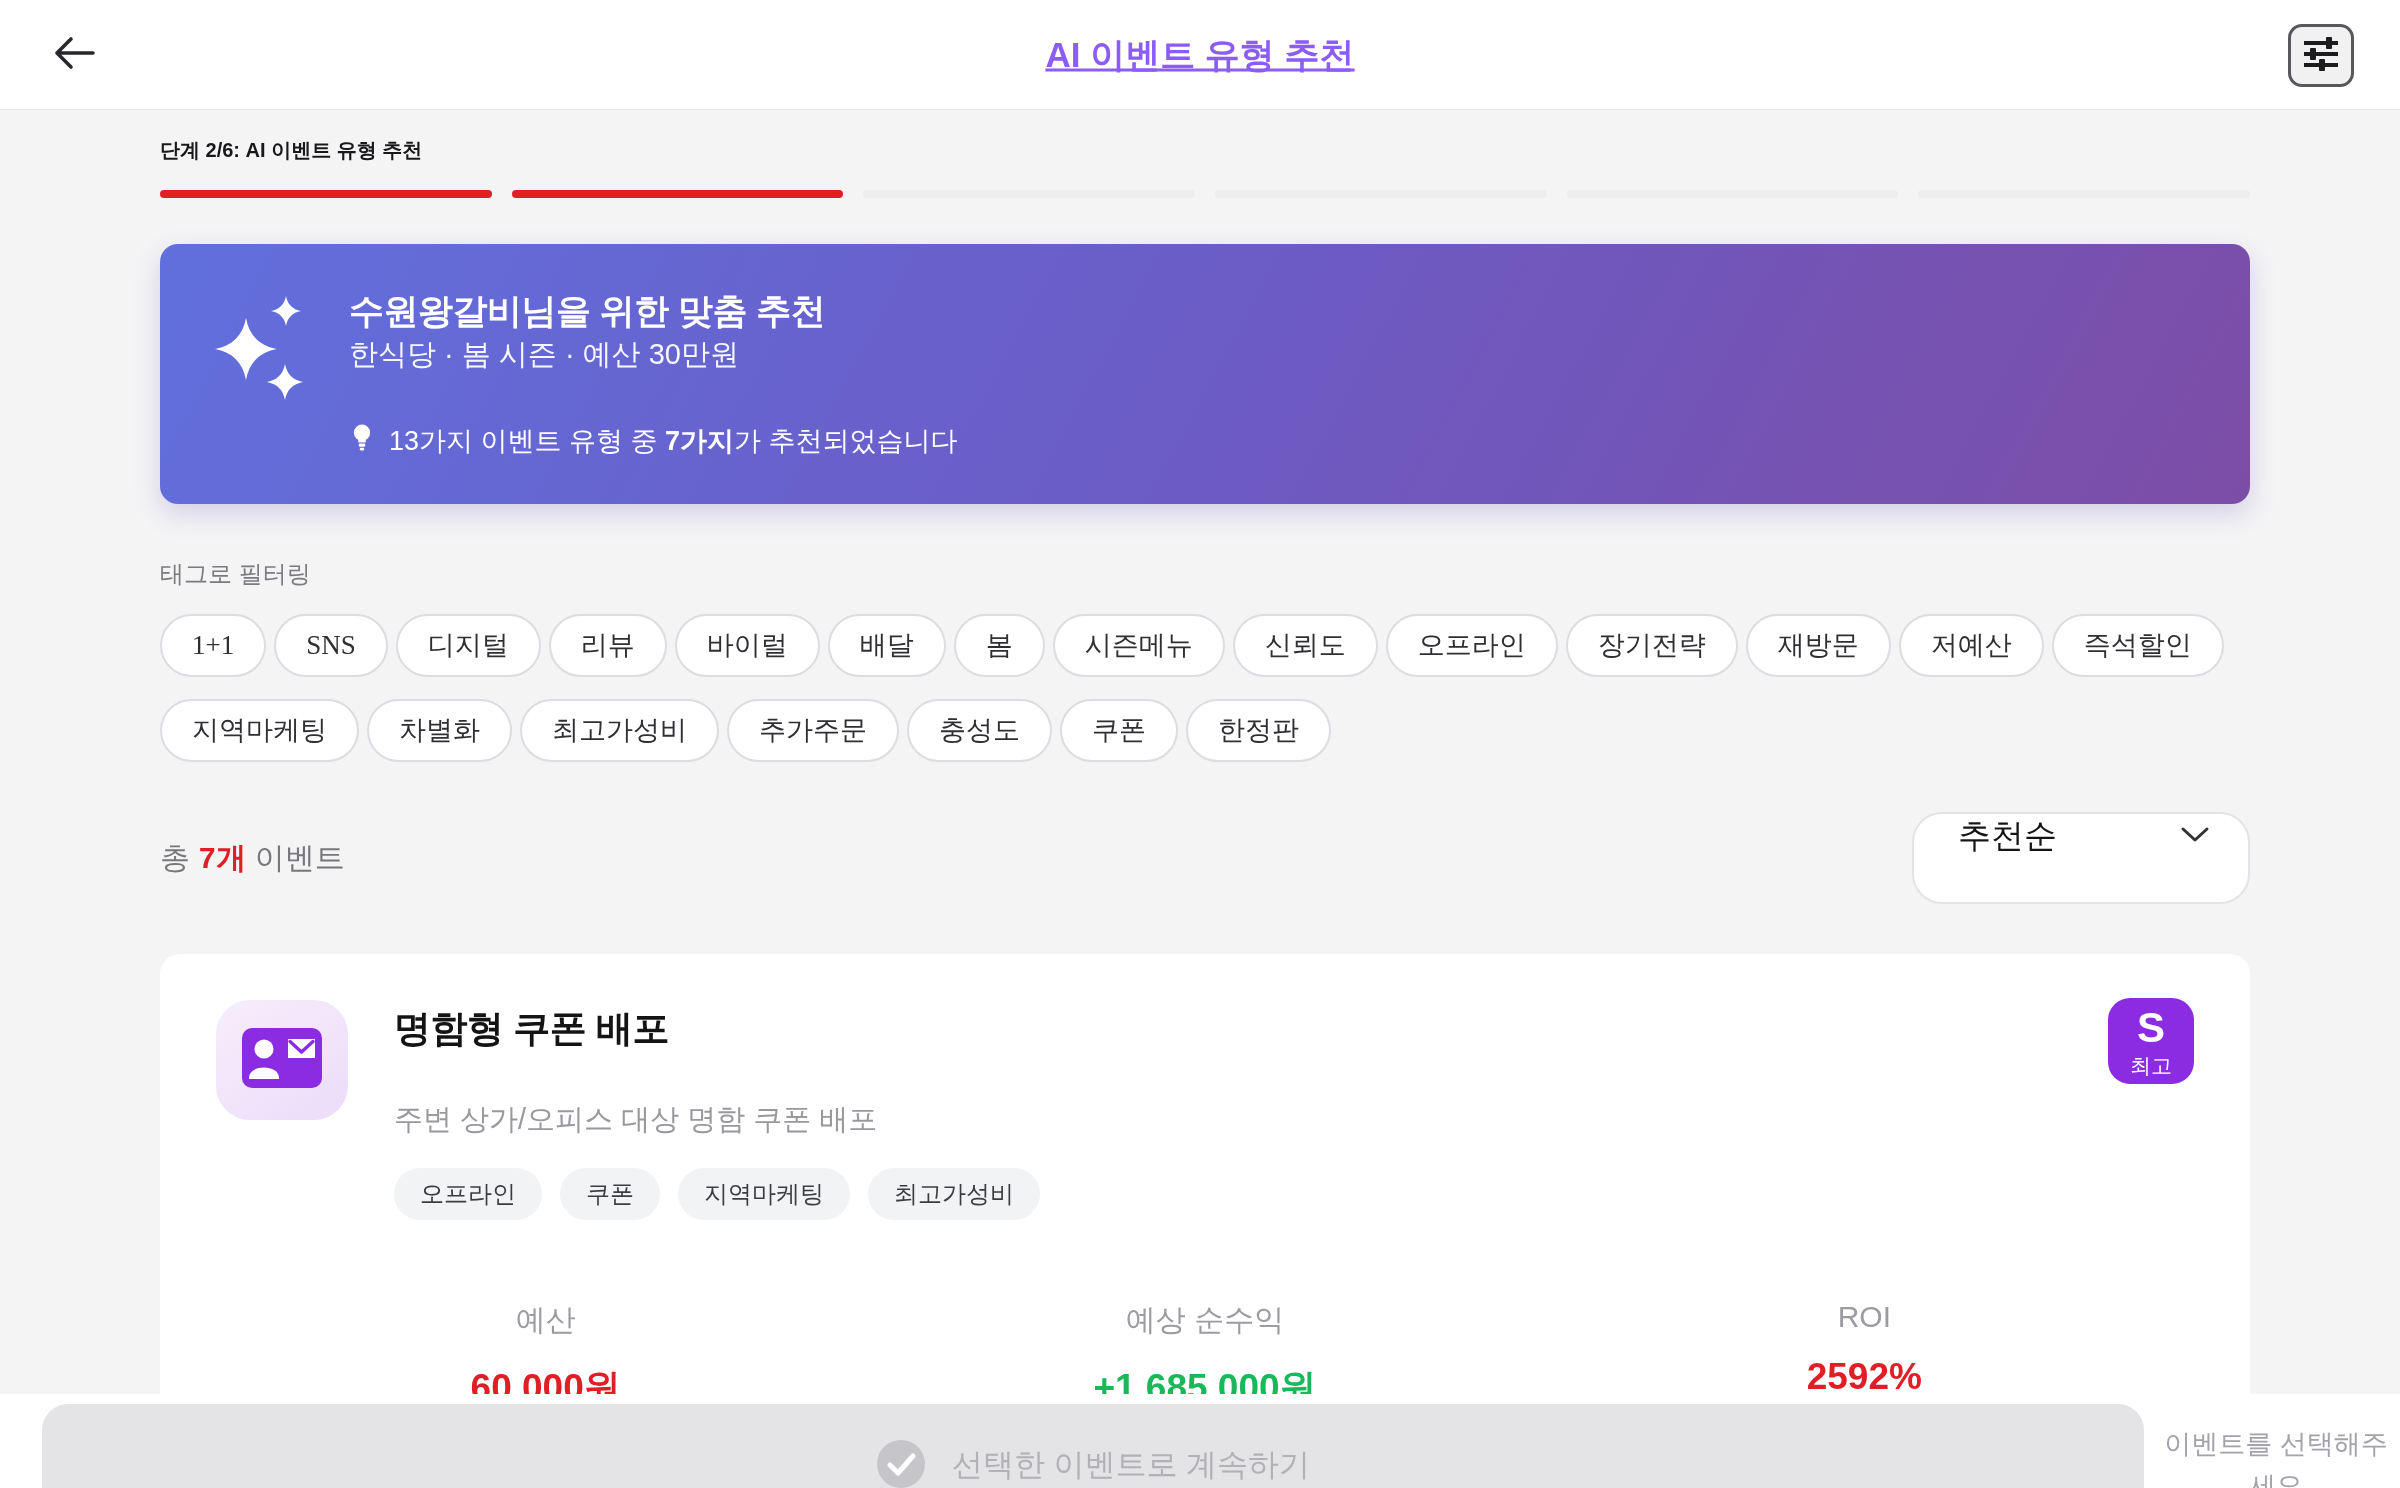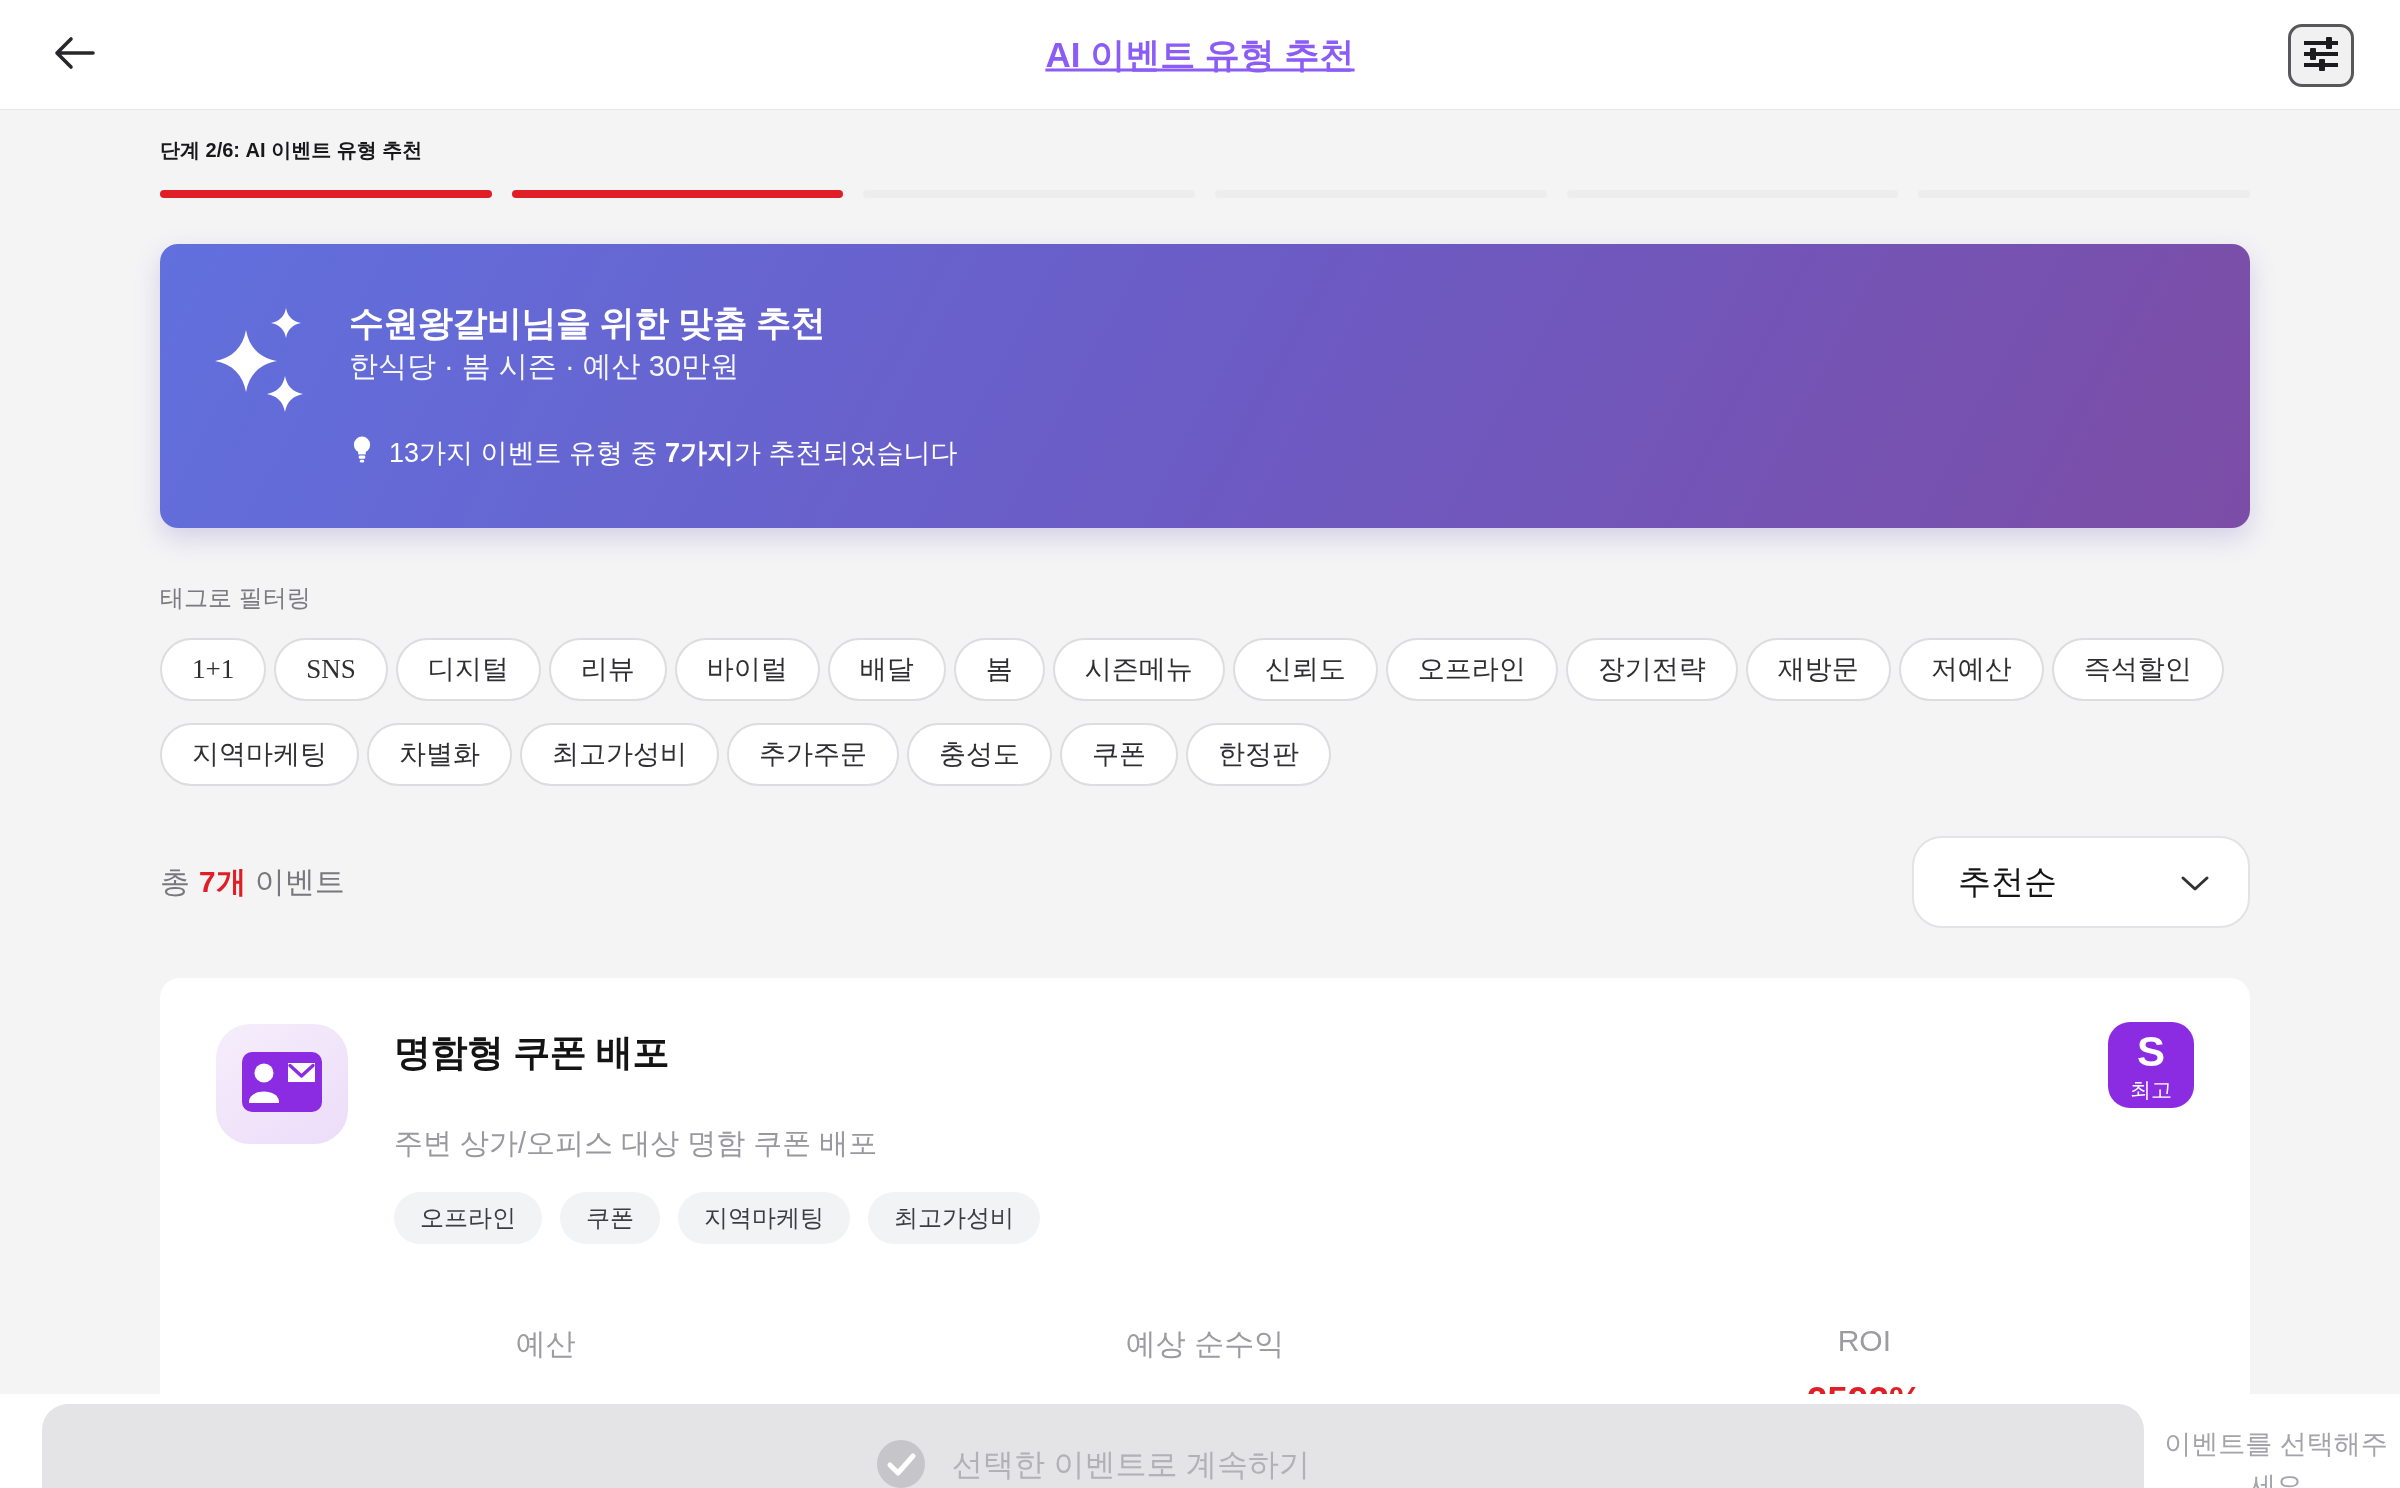--- a/index.html
+++ b/index.html
@@ -14,38 +14,38 @@
   .settings-btn { position:absolute; right:46px; top:24px; width:66px; height:63px; border:3px solid #57575c; border-radius:14px; background:#f1f1f1; display:flex; align-items:center; justify-content:center; cursor:pointer; }
 
   
   .content { position:absolute; top:111px; left:0; right:0; padding:0 150px 0 160px; }
   .step-title { margin-top:26px; font-size:20px; font-weight:700; color:#18181b; }
   .progress-row { margin-top:26px; display:flex; gap:20px; }
   .progress-seg { flex:1; height:8px; border-radius:4px; background:#ededee; }
   .progress-seg.filled { background:#e01e26; }
 
   
-  .banner { margin-top:46px; border-radius:18px; padding:56px 55px; background:linear-gradient(118deg,#6170dd 0%,#6b5cc6 48%,#7c4da6 100%); box-shadow:0 10px 26px rgba(100,80,180,.22); display:flex; align-items:flex-start; color:#fff; }
+  .banner { margin-top:46px; border-radius:18px; padding:44px 55px; background:linear-gradient(118deg,#6170dd 0%,#6b5cc6 48%,#7c4da6 100%); box-shadow:0 10px 26px rgba(100,80,180,.22); display:flex; align-items:flex-start; color:#fff; }
   .banner-icon { width:100px; height:112px; flex:0 0 auto; margin-top:8px; }
   .banner-body { margin-left:34px; }
   .banner-title { font-size:35px; font-weight:700; letter-spacing:-0.5px; }
   .banner-sub { font-size:29px; color:rgba(255,255,255,.94); }
   .banner-info { margin-top:46px; display:flex; align-items:center; gap:14px; font-size:27px; color:#fff; }
   .banner-info b { font-weight:700; }
 
   
   .filter-label { margin-top:54px; font-size:24px; color:#7a7a80; }
   .tag-list { margin-top:24px; display:flex; flex-wrap:wrap; gap:22px 8px;font-family:Liberation Serif, serif; }
   .pill { padding:16px 30px; border-radius:999px; background:#fff; border:2px solid #dcdce1; font-size:27px; color:#2f2f33; line-height:1; cursor:pointer; white-space:nowrap; }
 
   
   .count-row { margin-top:50px; display:flex; justify-content:space-between; align-items:center; }
   .count-text { font-size:30px; color:#77777d; }
   .count-num { font-weight:700; color:#e01e26; }
-  .sort-select { width:338px; height:92px; background:#fff; border:2px solid #e3e3e7; border-radius:30px; display:flex; align-items:center; justify-content:space-between; padding:0 38px 0 44px; font-size:33px; color:#141414; cursor:pointer; }
+  .sort-select { width:338px; height:92px; background:#fff; border:2px solid #e3e3e7; border-radius:30px; display:flex; justify-content:space-between; padding:0 38px 0 44px; font-size:33px; color:#141414; cursor:pointer; }
 
   
   .event-card { margin-top:50px; background:#fff; border-radius:20px; padding:46px 56px 60px; position:relative; min-height:520px; cursor:pointer; }
   .card-head { display:flex; align-items:flex-start; }
   .card-icon-wrap { width:132px; height:120px; border-radius:34px; background:linear-gradient(145deg,#f6eefb,#ecdcf9); display:flex; align-items:center; justify-content:center; flex:0 0 auto; }
   .card-col { margin-left:46px; padding-top:4px; }
   .card-title { font-size:37px; font-weight:700; color:#141414; letter-spacing:-0.5px; }
   .card-desc { margin-top:46px; font-size:29px; color:#98989e; }
   .card-tags { margin-top:28px; display:flex; gap:18px; flex-wrap:wrap; }
   .chip { background:#f2f3f5; border-radius:999px; padding:14px 26px; font-size:24px; color:#3c3c41; line-height:1; }

